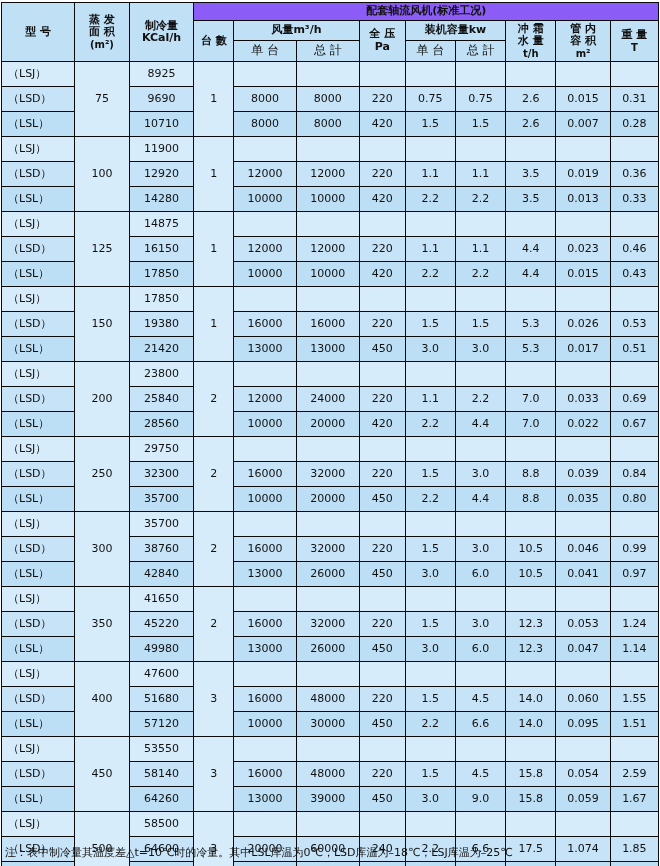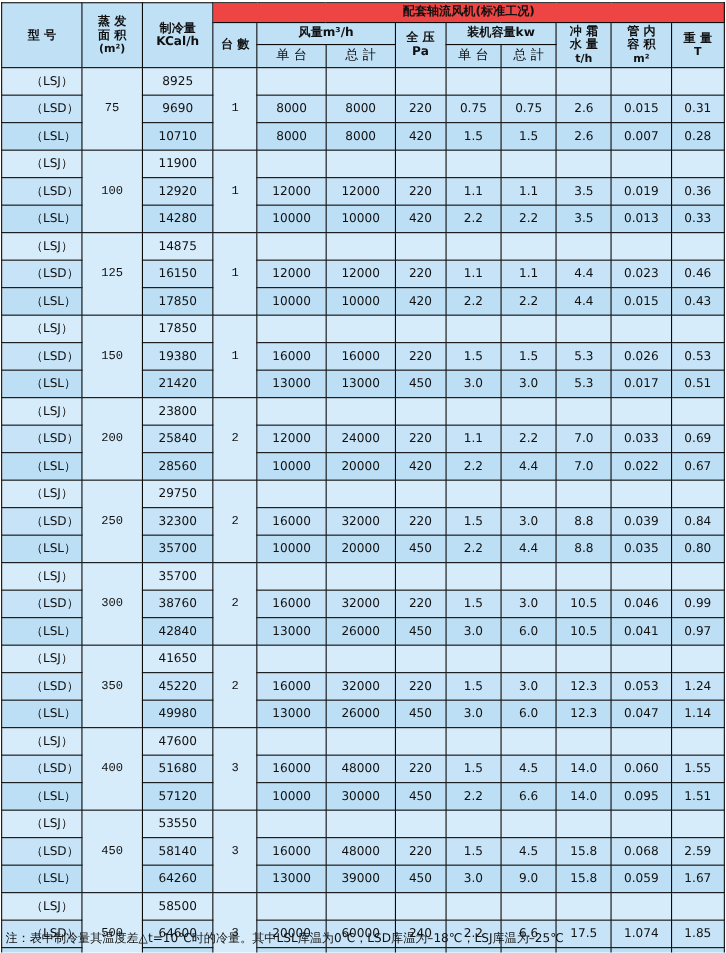--- a/index.html
+++ b/index.html
@@ -27,27 +27,27 @@
     font-weight:normal;
     line-height:1.15;
   }
   thead th{
     background:#bfe0f5;
     font-size:11px;
     font-weight:bold;
     padding:2px 1px;
   }
   .hdr-sub{font-size:12px;font-weight:normal;text-align:center;}
-  .grp{background:#ef4444;}
+  .grp{background:#8b5cf6;}
   tbody td{height:24px;font-size:11px;}
   tbody tr.r0 td{background:#d6ecfa;}
   tbody tr.r1 td{background:#c6e3f7;}
   tbody tr.r2 td{background:#bcdff5;}
-  td.model{text-align:left;padding-left:26px;white-space:nowrap;}
-  td.span{font-size:11px;font-family:Liberation Mono, monospace;}
+  td.model{text-align:left;padding-left:6px;white-space:nowrap;}
+  td.span{font-size:11px;}
   .note{
     position:absolute;
     left:5px;
     bottom:8px;
     font-size:11px;
     color:#111;
     white-space:nowrap;
   }
   .u{display:block;font-size:10px;}
 </style>
@@ -474,21 +474,21 @@
         </tr>
         <tr class="r1">
           <td class="model">（LSD）</td>
           <td>58140</td>
           <td>16000</td>
           <td>48000</td>
           <td>220</td>
           <td>1.5</td>
           <td>4.5</td>
           <td>15.8</td>
-          <td>0.068</td>
+          <td>0.054</td>
           <td>2.59</td>
         </tr>
         <tr class="r2">
           <td class="model">（LSL）</td>
           <td>64260</td>
           <td>13000</td>
           <td>39000</td>
           <td>450</td>
           <td>3.0</td>
           <td>9.0</td>

